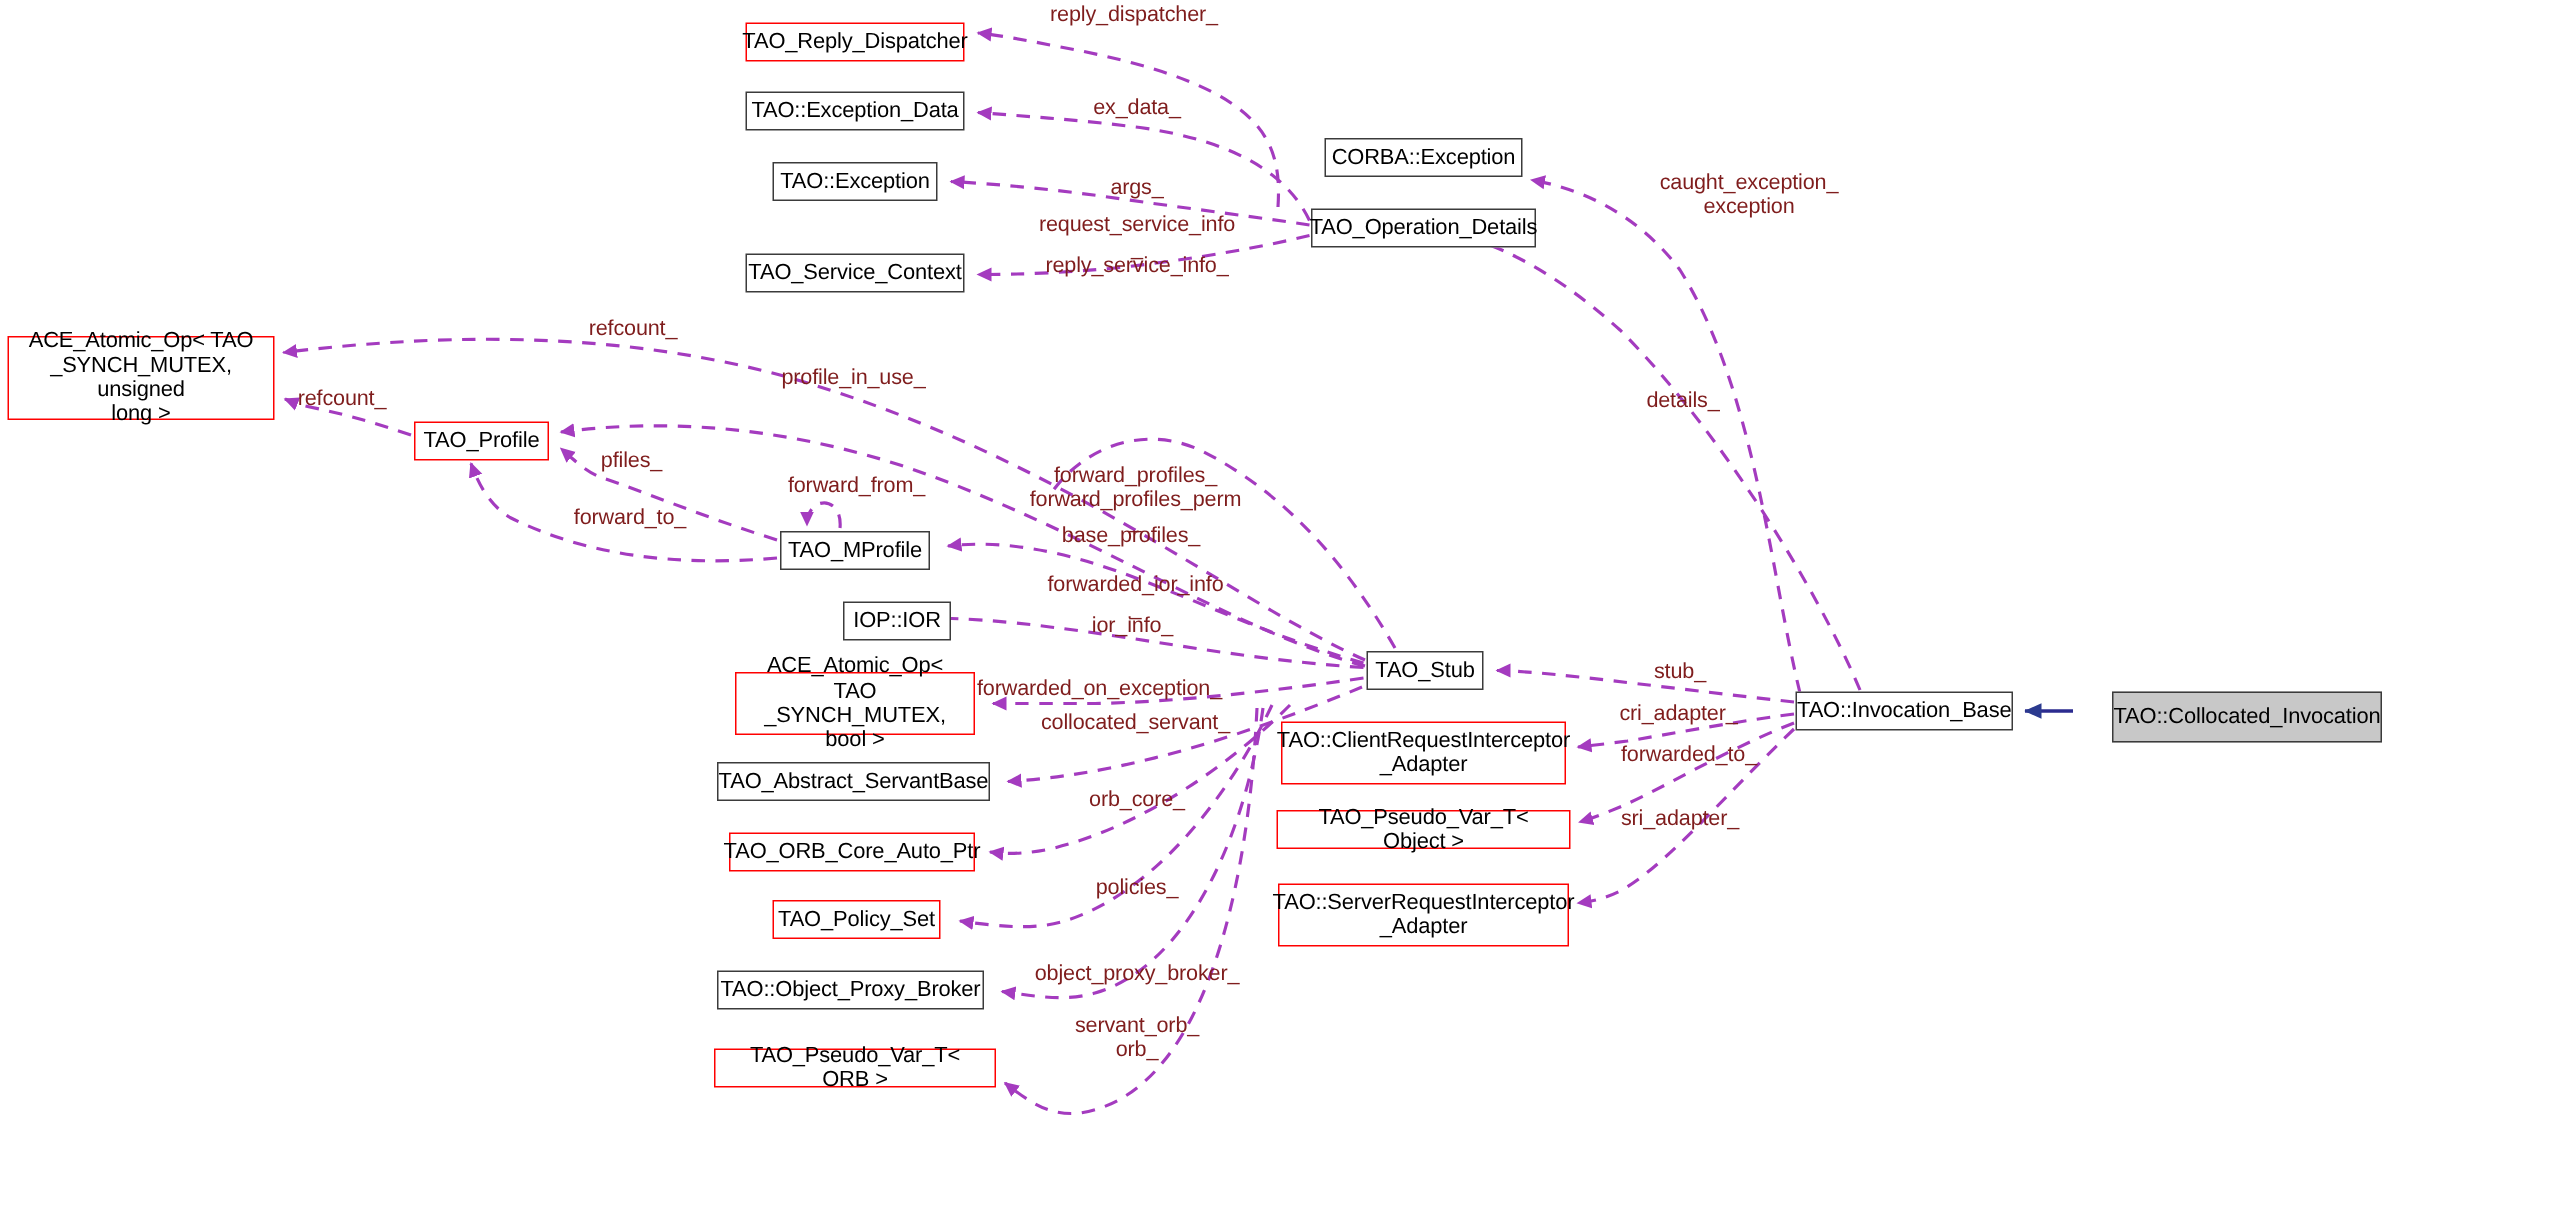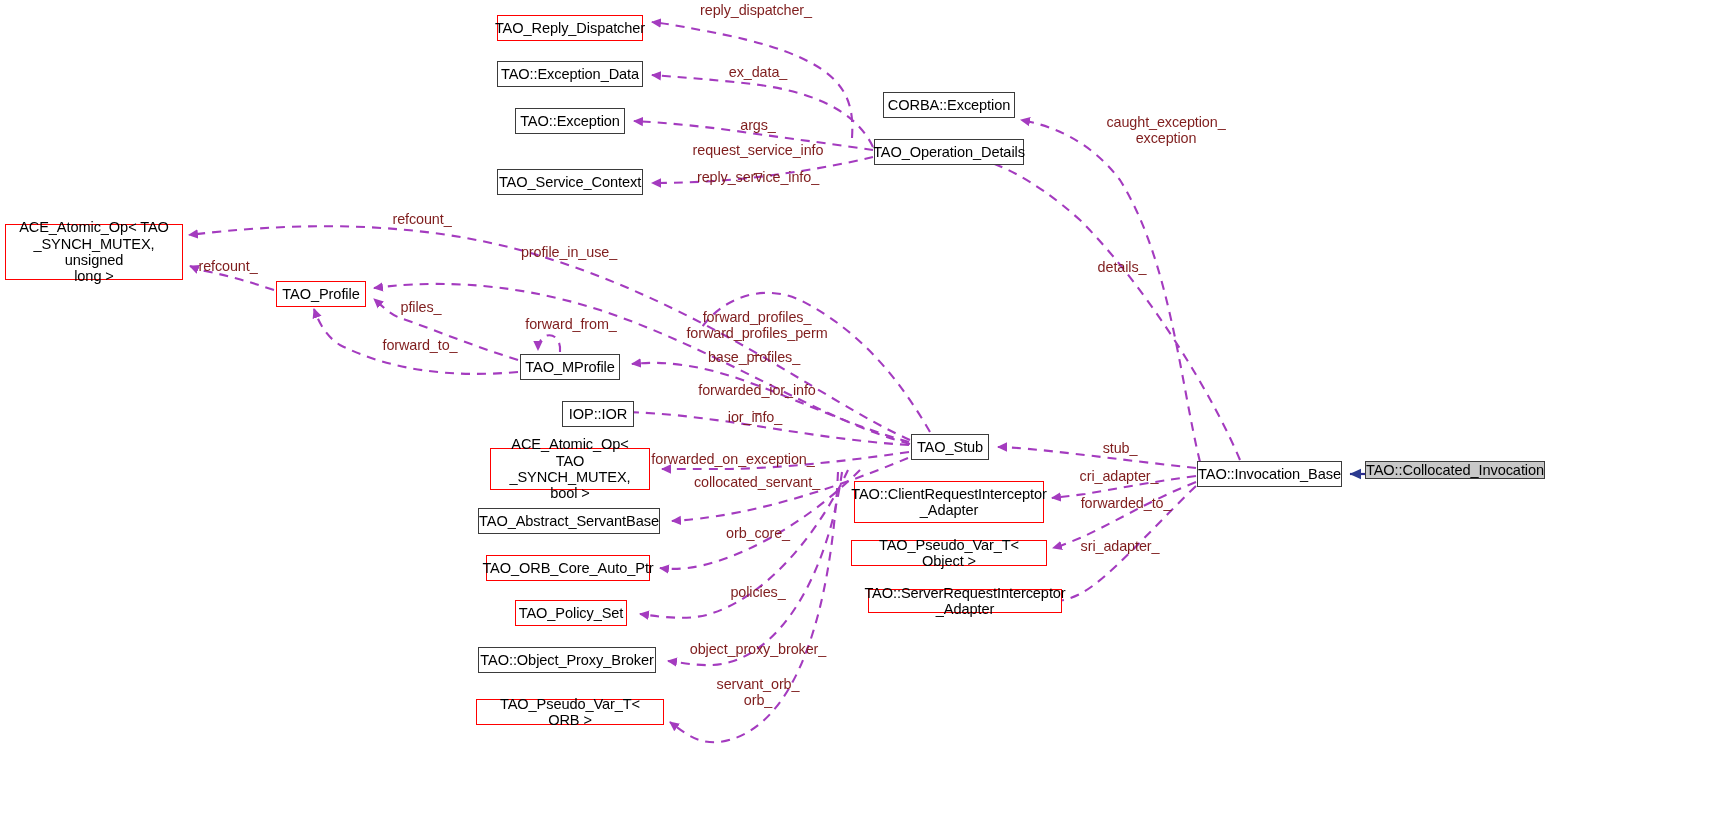--- a/index.html
+++ b/index.html
@@ -131,24 +131,24 @@
 _SYNCH_MUTEX, bool &gt;</div>
       <div class="node" style="left: 478px; top: 508px; width: 182px; height: 26px;">TAO_Abstract_ServantBase</div>
       <div class="node red" style="left: 486px; top: 555px; width: 164px; height: 26px;">TAO_ORB_Core_Auto_Ptr</div>
       <div class="node red" style="left: 515px; top: 600px; width: 112px; height: 26px;">TAO_Policy_Set</div>
       <div class="node" style="left: 478px; top: 647px; width: 178px; height: 26px;">TAO::Object_Proxy_Broker</div>
       <div class="node red" style="left: 476px; top: 699px; width: 188px; height: 26px;">TAO_Pseudo_Var_T&lt; ORB &gt;</div>
       <div class="node" style="left: 911px; top: 434px; width: 78px; height: 26px;">TAO_Stub</div>
       <div class="node red" style="left: 854px; top: 481px; width: 190px; height: 42px;">TAO::ClientRequestInterceptor
 _Adapter</div>
       <div class="node red" style="left: 851px; top: 540px; width: 196px; height: 26px; text-align: center;">TAO_Pseudo_Var_T&lt; Object &gt;</div>
-      <div class="node red" style="left: 852px; top: 589px; width: 194px; height: 24px; margin-left: 16px;">TAO::ServerRequestInterceptor
+      <div class="node red" style="left: 852px; top: 589px; width: 194px; height: 42px;">TAO::ServerRequestInterceptor
 _Adapter</div>
       <div class="node" style="left: 1197px; top: 461px; width: 145px; height: 26px;">TAO::Invocation_Base</div>
-      <div class="node filled" style="left: 1365px; top: 461px; width: 180px; height: 18px;">TAO::Collocated_Invocation</div>
+      <div class="node filled" style="left: 1408px; top: 461px; width: 180px; height: 34px;">TAO::Collocated_Invocation</div>
     </div>
   <div id="label-layer">
       <div class="edge-label" style="left: 756px; top: 3px;">reply_dispatcher_</div>
       <div class="edge-label" style="left: 758px; top: 65px;">ex_data_</div>
       <div class="edge-label" style="left: 758px; top: 118px;">args_</div>
       <div class="edge-label" style="left: 758px; top: 143px;">request_service_info
 _</div>
       <div class="edge-label" style="left: 758px; top: 170px;">reply_service_info_</div>
       <div class="edge-label" style="left: 1122px; top: 115px; margin-left: 44px;">caught_exception_
 exception</div>

